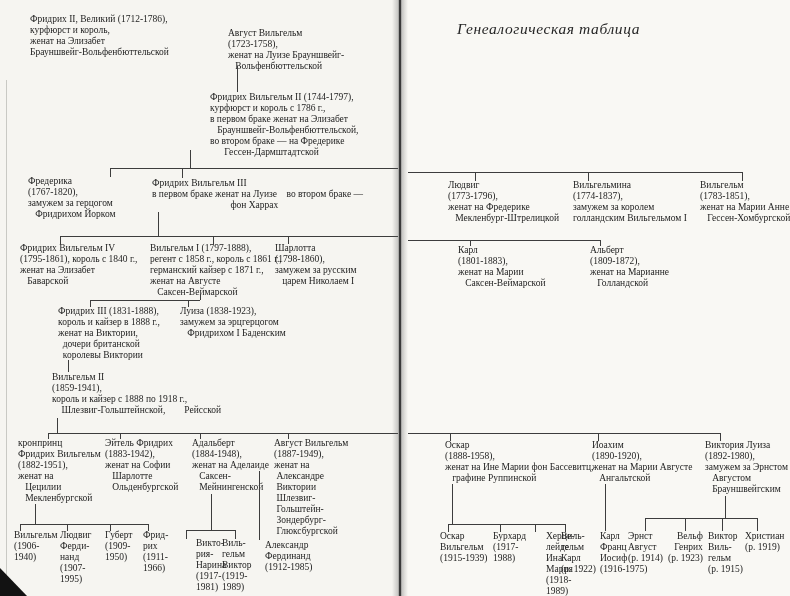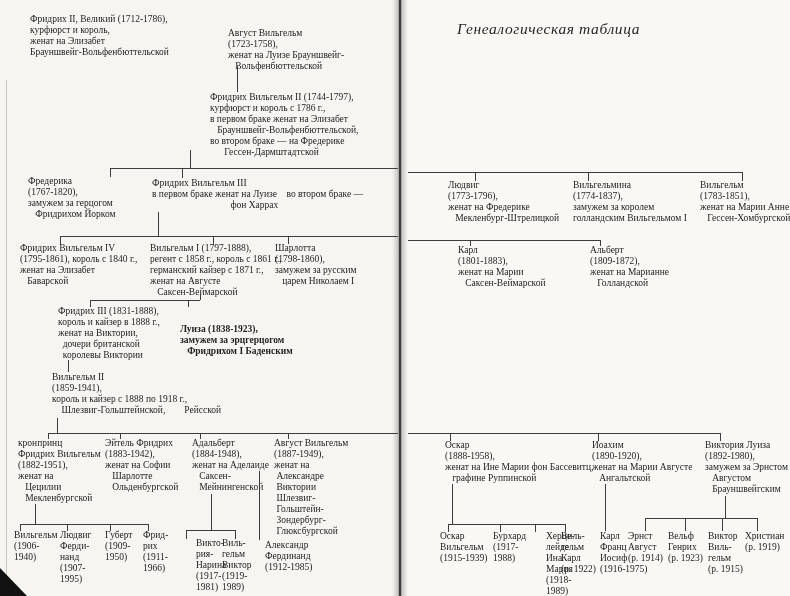--- a/index.html
+++ b/index.html
@@ -40,21 +40,21 @@
   <div id="tree-layer">
       <div class="node" style="left: 30px; top: 14px; color: rgb(35, 35, 35);"><div>Фридрих II, Великий (1712-1786),</div><div>курфюрст и король,</div><div>женат на Элизабет</div><div>Брауншвейг-Вольфенбюттельской</div></div>
       <div class="node" style="left: 228px; top: 28px; color: rgb(35, 35, 35);"><div>Август Вильгельм</div><div>(1723-1758),</div><div>женат на Луизе Брауншвейг-</div><div>   Вольфенбюттельской</div></div>
       <div class="node" style="left: 210px; top: 92px; color: rgb(35, 35, 35);"><div>Фридрих Вильгельм II (1744-1797),</div><div>курфюрст и король с 1786 г.,</div><div>в первом браке женат на Элизабет</div><div>   Брауншвейг-Вольфенбюттельской,</div><div>во втором браке — на Фредерике</div><div>      Гессен-Дармштадтской</div></div>
       <div class="node" style="left: 28px; top: 176px; color: rgb(35, 35, 35);"><div>Фредерика</div><div>(1767-1820),</div><div>замужем за герцогом</div><div>   Фридрихом Йорком</div></div>
       <div class="node" style="left: 152px; top: 178px; color: rgb(35, 35, 35);"><div>Фридрих Вильгельм III</div><div>в первом браке женат на Луизе    во втором браке —</div><div>                                 фон Харрах</div></div>
       <div class="node" style="left: 20px; top: 243px; color: rgb(35, 35, 35);"><div>Фридрих Вильгельм IV</div><div>(1795-1861), король с 1840 г.,</div><div>женат на Элизабет</div><div>   Баварской</div></div>
       <div class="node" style="left: 150px; top: 243px; color: rgb(35, 35, 35);"><div>Вильгельм I (1797-1888),</div><div>регент с 1858 г., король с 1861 г.,</div><div>германский кайзер с 1871 г.,</div><div>женат на Августе</div><div>   Саксен-Веймарской</div></div>
       <div class="node" style="left: 275px; top: 243px; color: rgb(35, 35, 35);"><div>Шарлотта</div><div>(1798-1860),</div><div>замужем за русским</div><div>   царем Николаем I</div></div>
       <div class="node" style="left: 58px; top: 306px; color: rgb(35, 35, 35);"><div>Фридрих III (1831-1888),</div><div>король и кайзер в 1888 г.,</div><div>женат на Виктории,</div><div>  дочери британской</div><div>  королевы Виктории</div></div>
-      <div class="node" style="left: 180px; top: 324px; color: rgb(35, 35, 35); font-weight: bold;"><div>Луиза (1838-1923),</div><div>замужем за эрцгерцогом</div><div>   Фридрихом I Баденским</div></div>
+      <div class="node" style="left: 180px; top: 306px; color: rgb(35, 35, 35);"><div>Луиза (1838-1923),</div><div>замужем за эрцгерцогом</div><div>   Фридрихом I Баденским</div></div>
       <div class="node" style="left: 52px; top: 372px; color: rgb(35, 35, 35);"><div>Вильгельм II</div><div>(1859-1941),</div><div>король и кайзер с 1888 по 1918 г.,</div><div>    Шлезвиг-Гольштейнской,        Рейсской</div></div>
       <div class="node" style="left: 18px; top: 438px; color: rgb(35, 35, 35);"><div>кронпринц</div><div>Фридрих Вильгельм</div><div>(1882-1951),</div><div>женат на</div><div>   Цецилии</div><div>   Мекленбургской</div></div>
       <div class="node" style="left: 105px; top: 438px; color: rgb(35, 35, 35);"><div>Эйтель Фридрих</div><div>(1883-1942),</div><div>женат на Софии</div><div>   Шарлотте</div><div>   Ольденбургской</div></div>
       <div class="node" style="left: 192px; top: 438px; color: rgb(35, 35, 35);"><div>Адальберт</div><div>(1884-1948),</div><div>женат на Аделаиде</div><div>   Саксен-</div><div>   Мейнингенской</div></div>
       <div class="node" style="left: 274px; top: 438px; color: rgb(35, 35, 35);"><div>Август Вильгельм</div><div>(1887-1949),</div><div>женат на</div><div> Александре</div><div> Виктории</div><div> Шлезвиг-</div><div> Гольштейн-</div><div> Зондербург-</div><div> Глюксбургской</div></div>
       <div class="node" style="left: 14px; top: 530px; color: rgb(35, 35, 35);"><div>Вильгельм</div><div>(1906-</div><div>1940)</div></div>
       <div class="node" style="left: 60px; top: 530px; color: rgb(35, 35, 35);"><div>Людвиг</div><div>Ферди-</div><div>нанд</div><div>(1907-</div><div>1995)</div></div>
       <div class="node" style="left: 105px; top: 530px; color: rgb(35, 35, 35);"><div>Губерт</div><div>(1909-</div><div>1950)</div></div>
       <div class="node" style="left: 143px; top: 530px; color: rgb(35, 35, 35);"><div>Фрид-</div><div>рих</div><div>(1911-</div><div>1966)</div></div>
       <div class="node" style="left: 180px; top: 538px; color: rgb(35, 35, 35); margin-left: 16px;"><div>Викто-</div><div>рия-</div><div>Нарина</div><div>(1917-</div><div>1981)</div></div>
@@ -67,21 +67,21 @@
       <div class="node" style="left: 590px; top: 245px; color: rgb(35, 35, 35);"><div>Альберт</div><div>(1809-1872),</div><div>женат на Марианне</div><div>   Голландской</div></div>
       <div class="node" style="left: 445px; top: 440px; color: rgb(35, 35, 35);"><div>Оскар</div><div>(1888-1958),</div><div>женат на Ине Марии фон Бассевитц,</div><div>   графине Руппинской</div></div>
       <div class="node" style="left: 592px; top: 440px; color: rgb(35, 35, 35);"><div>Иоахим</div><div>(1890-1920),</div><div>женат на Марии Августе</div><div>   Ангальтской</div></div>
       <div class="node" style="left: 705px; top: 440px; color: rgb(35, 35, 35);"><div>Виктория Луиза</div><div>(1892-1980),</div><div>замужем за Эрнстом</div><div>   Августом</div><div>   Брауншвейгским</div></div>
       <div class="node" style="left: 440px; top: 531px; color: rgb(35, 35, 35);"><div>Оскар</div><div>Вильгельм</div><div>(1915-1939)</div></div>
       <div class="node" style="left: 493px; top: 531px; color: rgb(35, 35, 35);"><div>Бурхард</div><div>(1917-</div><div>1988)</div></div>
       <div class="node" style="left: 532px; top: 531px; color: rgb(35, 35, 35); margin-left: 14px;"><div>Херце-</div><div>лейде</div><div>Ина</div><div>Мария</div><div>(1918-</div><div>1989)</div></div>
       <div class="node" style="left: 561px; top: 531px; color: rgb(35, 35, 35);"><div>Виль-</div><div>гельм</div><div>Карл</div><div>(р. 1922)</div></div>
       <div class="node" style="left: 600px; top: 531px; color: rgb(35, 35, 35);"><div>Карл</div><div>Франц</div><div>Иосиф</div><div>(1916-1975)</div></div>
       <div class="node" style="left: 628px; top: 531px; color: rgb(35, 35, 35);"><div>Эрнст</div><div>Август</div><div>(р. 1914)</div></div>
-      <div class="node" style="left: 668px; top: 531px; color: rgb(35, 35, 35);"><div>Вельф</div><div>Генрих</div><div>(р. 1923)</div></div>
+      <div class="node" style="left: 668px; top: 531px; color: rgb(35, 35, 35); text-align: right;"><div>Вельф</div><div>Генрих</div><div>(р. 1923)</div></div>
       <div class="node" style="left: 708px; top: 531px; color: rgb(35, 35, 35);"><div>Виктор</div><div>Виль-</div><div>гельм</div><div>(р. 1915)</div></div>
       <div class="node" style="left: 745px; top: 531px; color: rgb(35, 35, 35);"><div>Христиан</div><div>(р. 1919)</div></div>
       <div class="cline" style="left: 237px; top: 66px; background: rgb(61, 61, 61); width: 1px; height: 26px;"></div>
       <div class="cline" style="left: 190px; top: 150px; background: rgb(61, 61, 61); width: 1px; height: 18px;"></div>
       <div class="cline" style="left: 110px; top: 168px; background: rgb(61, 61, 61); width: 288px; height: 1px;"></div>
       <div class="cline" style="left: 110px; top: 168px; background: rgb(61, 61, 61); width: 1px; height: 9px;"></div>
       <div class="cline" style="left: 182px; top: 168px; background: rgb(61, 61, 61); width: 1px; height: 10px;"></div>
       <div class="cline" style="left: 408px; top: 172px; background: rgb(61, 61, 61); width: 335px; height: 1px;"></div>
       <div class="cline" style="left: 475px; top: 172px; background: rgb(61, 61, 61); width: 1px; height: 9px;"></div>
       <div class="cline" style="left: 588px; top: 172px; background: rgb(61, 61, 61); width: 1px; height: 9px;"></div>

